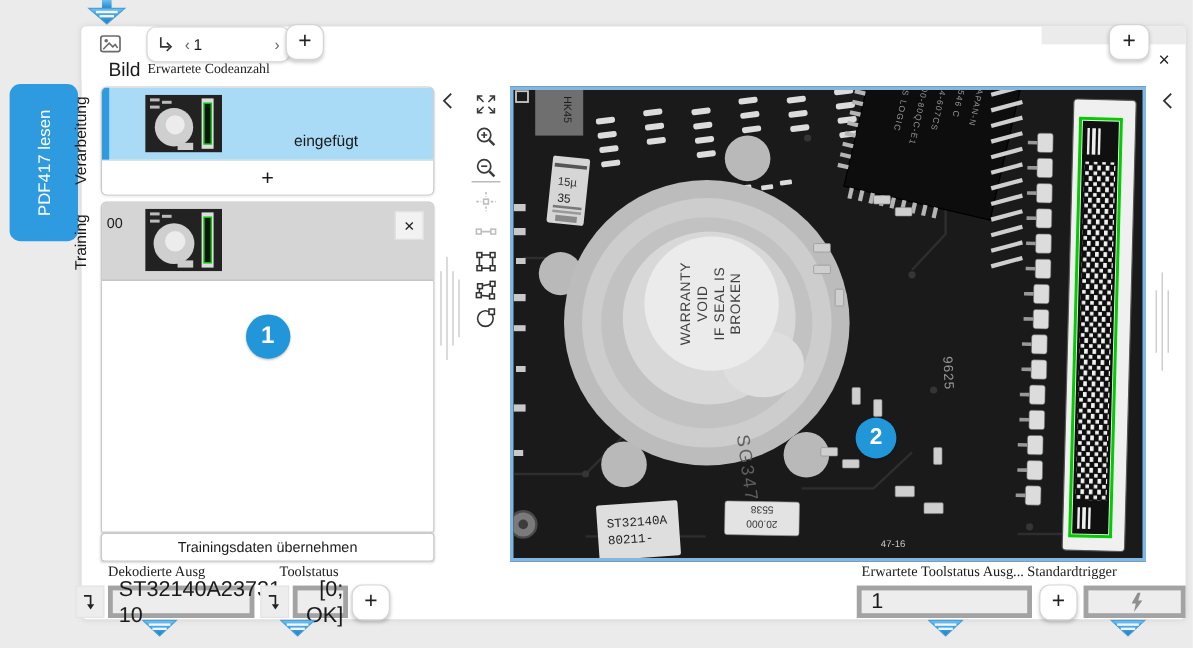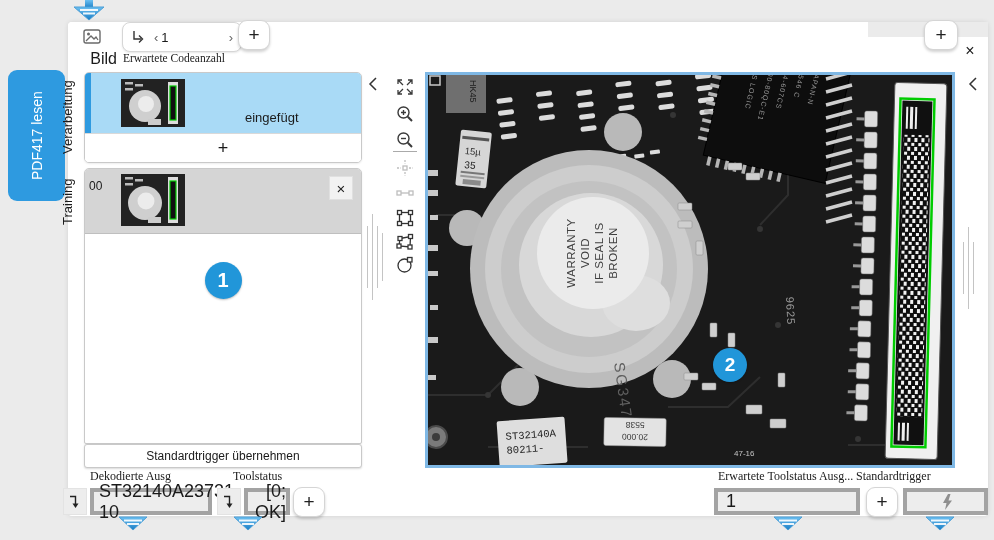--- a/index.html
+++ b/index.html
@@ -128,21 +128,21 @@
       <rect x="47" y="3" width="10" height="46" fill="#ddd"></rect>
       <rect x="49" y="7" width="6" height="38" fill="#111" stroke="#0c0" stroke-width="1.2"></rect>
       <rect x="27" y="43" width="13" height="6" fill="#ccc"></rect>
     </svg>
     <div class="xbtn">×</div>
   </div>
   <div style="display:flex;justify-content:center;">
     <div class="badge" style="width:37px;height:37px;margin-top:28px;font-size:20px;">1</div>
   </div>
 </div>
-<div class="applybtn abs" style="left:84px;top:444px;width:276px;height:22px;">Standardtrigger übernehmen</div>
+<div class="applybtn abs" style="left:84px;top:444px;width:276px;height:22px;">Trainingsdaten übernehmen</div>
 
 <div class="grip abs" style="left:367px;top:213px;height:88px;">
   <i style="height:62px;"></i>
     <i style="height:86px;"></i>
     <i style="height:62px;"></i>
     <i style="height:48px;"></i>
 </div>
 <div class="grip abs" style="left:963px;top:226px;height:84px;">
   <i style="height:52px;"></i>
     <i style="height:82px;"></i>

